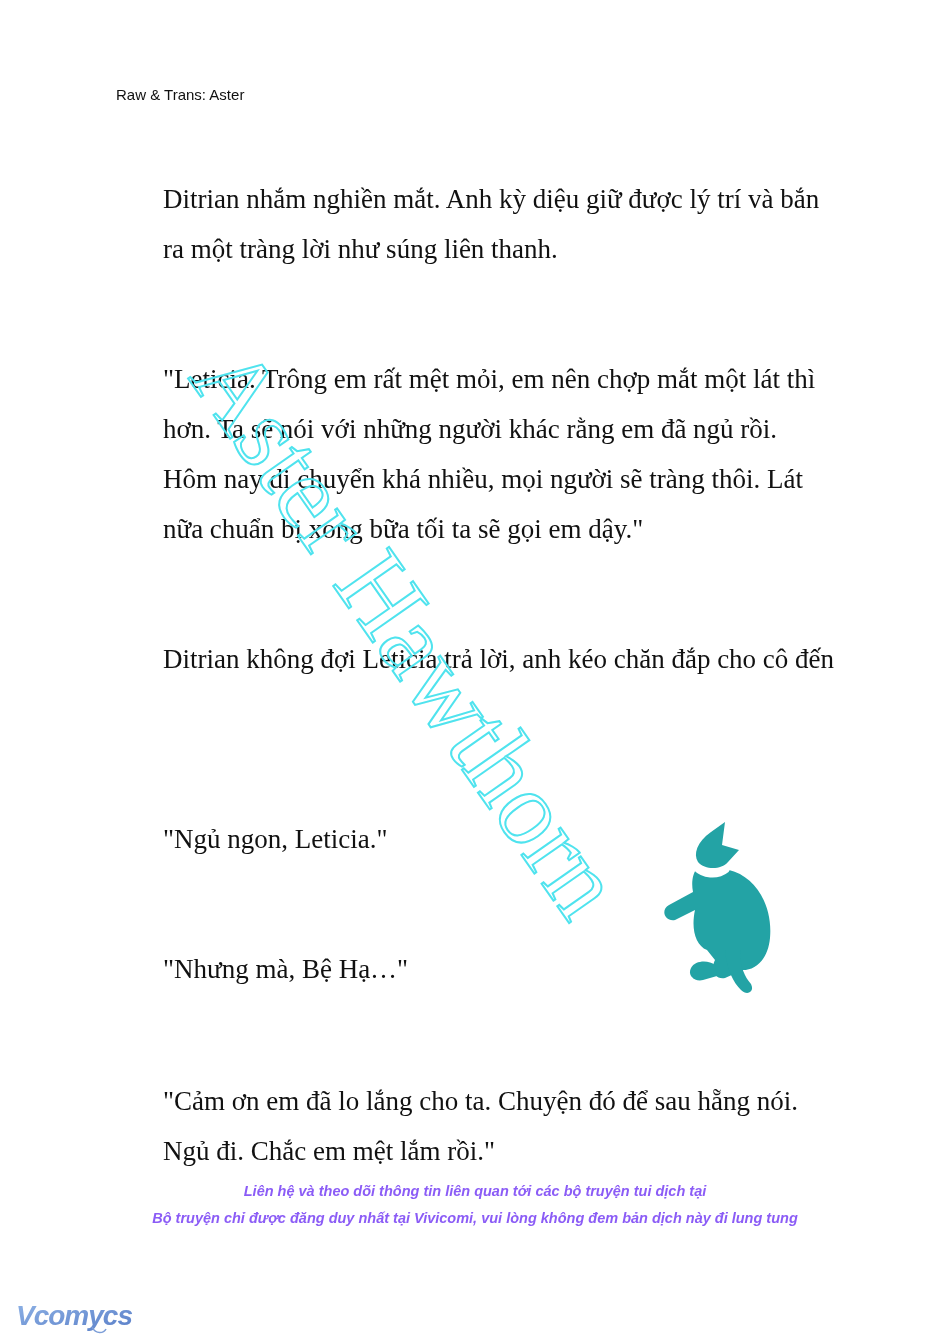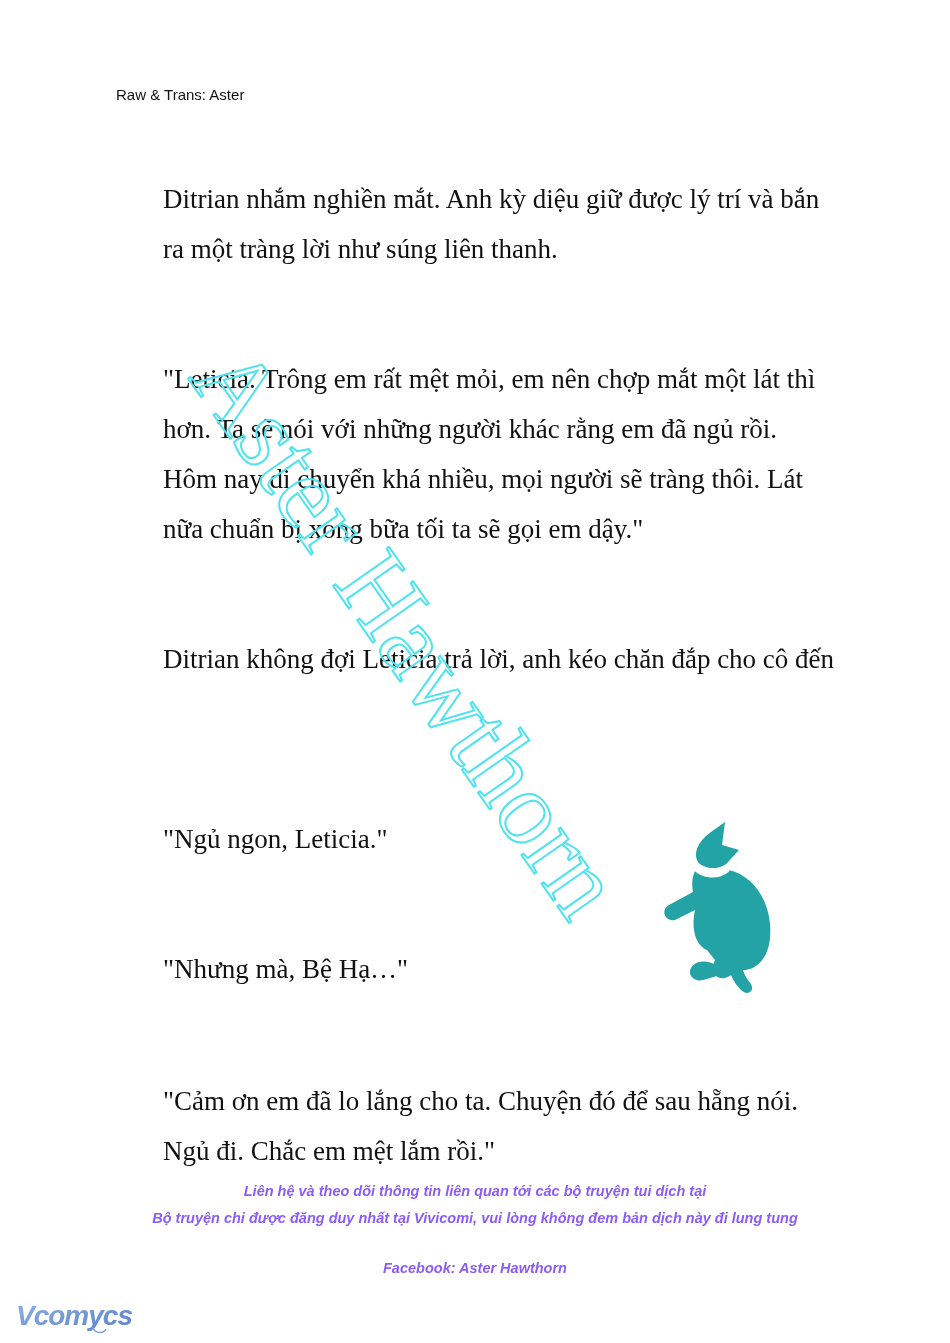--- a/index.html
+++ b/index.html
@@ -56,21 +56,20 @@
       <path d="M56 22 L70 12 L67 35 L84 40 L73 52 C66 60 50 60 43 52 C38 44 42 32 56 22 Z"></path>
       <path d="M42 58 C50 66 64 66 74 60 C100 66 118 95 115 128 C113 150 100 160 88 160 L70 168 C60 170 55 160 60 150 L52 140 C40 135 36 118 40 100 L20 110 C10 112 5 100 14 95 L38 82 C36 72 38 63 42 58 Z"></path>
       <path d="M60 155 C54 150 40 150 36 158 C32 166 40 172 48 170 L62 166 Z"></path>
       <path d="M70 140 C72 160 78 172 86 180 C92 186 100 182 96 174 C88 165 84 152 86 140 Z"></path>
     </g>
     <path d="M40 58 C48 66 62 68 72 60" stroke="#ffffff" stroke-width="5" fill="none" stroke-linecap="round"></path>
   </svg>
 
   <div class="footer" style="top:1210px">Bộ truyện chỉ được đăng duy nhất tại Vivicomi, vui lòng không đem bản dịch này đi lung tung</div>
   <div class="footer" style="top:1183px">Liên hệ và theo dõi thông tin liên quan tới các bộ truyện tui dịch tại</div>
-  <div class="footer" style="top:1260px">Facebook: Aster Hawthorn</div>
 
   <svg class="logo" width="130" height="40" viewBox="0 0 130 40">
     <defs>
       <linearGradient id="lg" x1="0" y1="0" x2="1" y2="1">
         <stop offset="0" stop-color="#8fb3e6"></stop>
         <stop offset="1" stop-color="#5a7fc8"></stop>
       </linearGradient>
     </defs>
     <text x="2" y="28" font-family="Liberation Sans, sans-serif" font-style="italic" font-weight="bold" font-size="28" fill="url(#lg)" letter-spacing="-1">Vcomycs</text>
     <path d="M78 30 C82 38 90 36 92 32" stroke="#7d9ed8" stroke-width="1.5" fill="none"></path>

